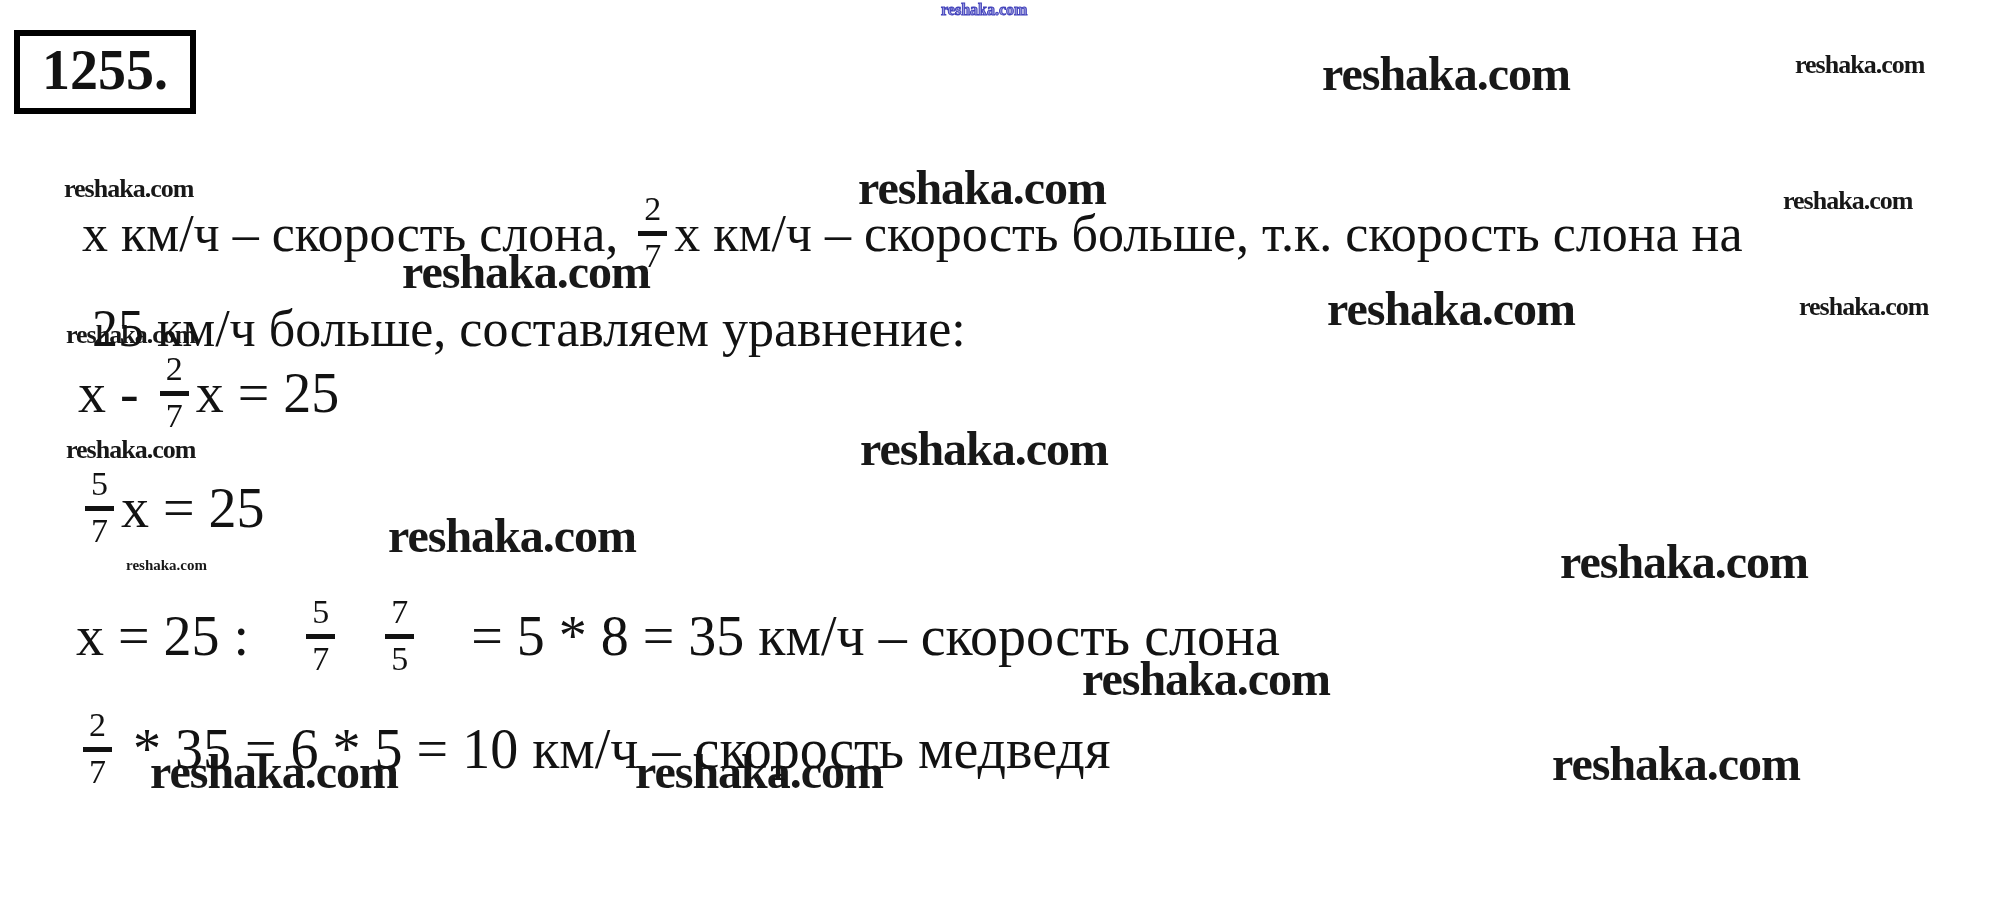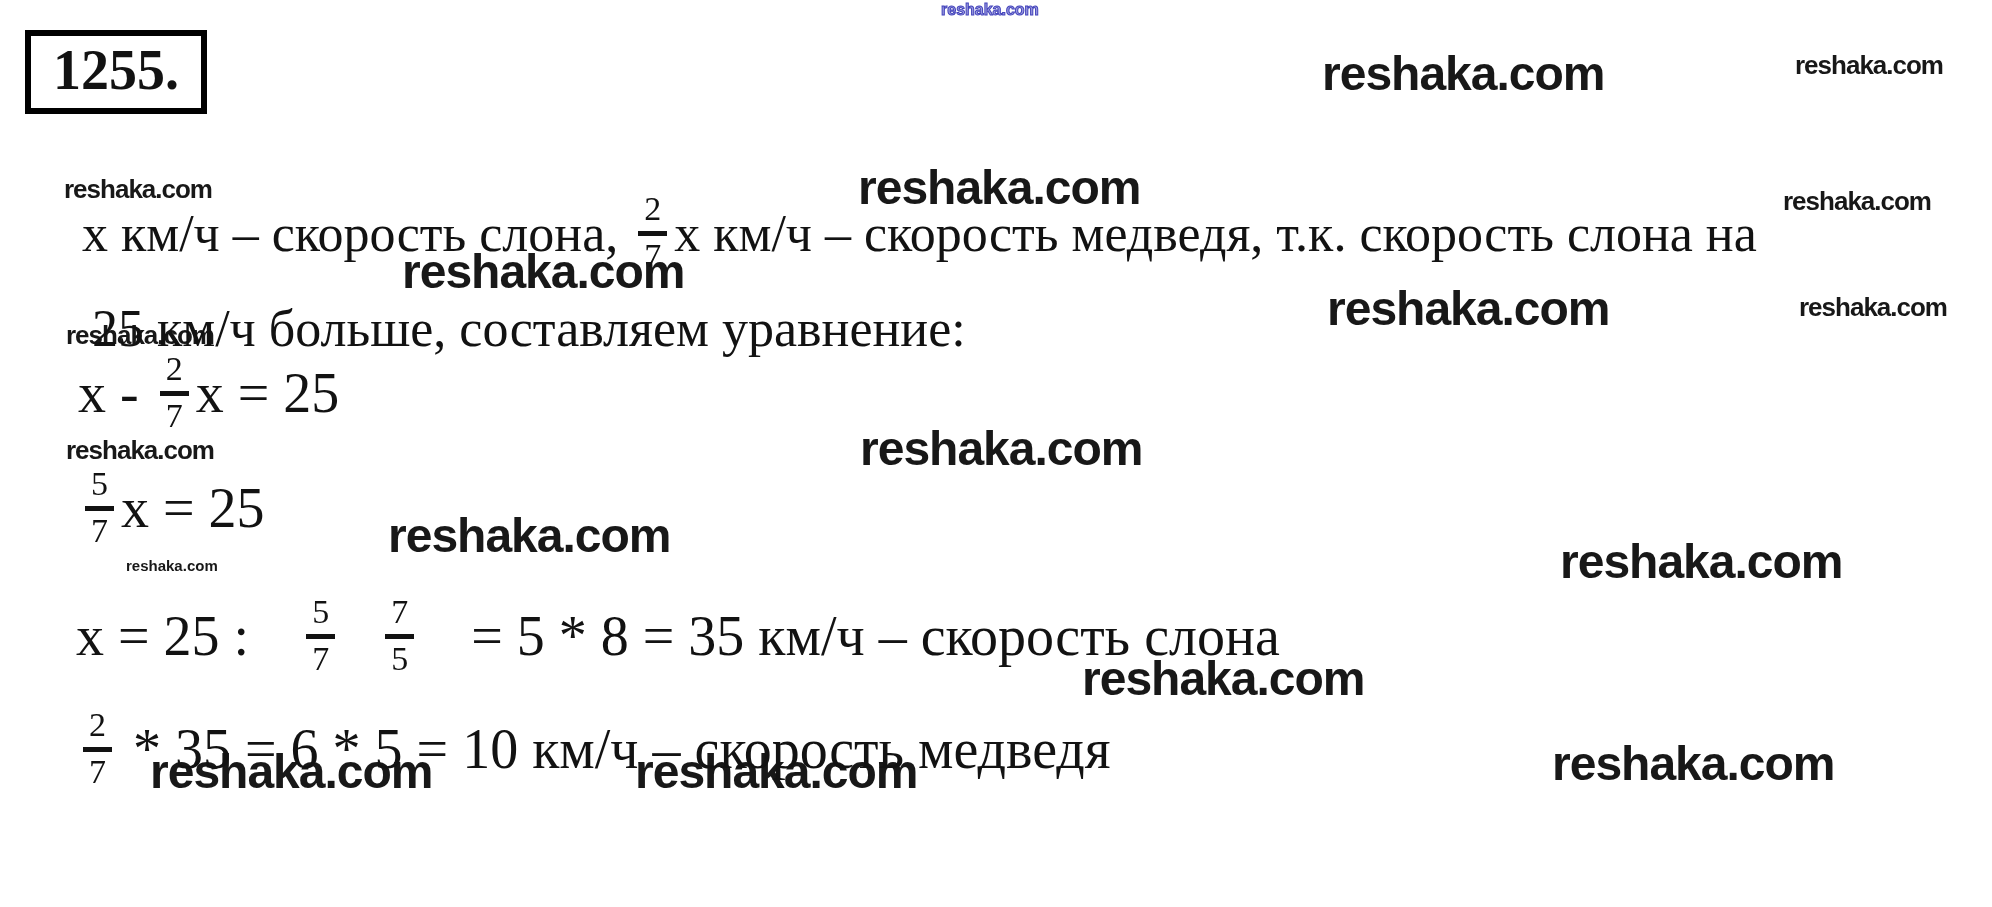--- a/index.html
+++ b/index.html
@@ -1,38 +1,38 @@
 <!DOCTYPE html>
 <html><head>
 <meta charset="utf-8">
 <style>
   html,body { margin:0; padding:0; background:#ffffff; }
   .doc {
     position:relative; width:1992px; height:907px; background:#ffffff;
     overflow:hidden; font-family:"Liberation Serif", serif; color:#121212;
   }
   .numbox {
-    position:absolute; left:25px; top:30px;
+    position:absolute; left:14px; top:30px;
     border:6px solid #000000; padding:2px 22px 6px 22px;
     font-family:"Liberation Serif", serif; font-weight:bold; font-size:56px;
     color:#121212; background:#ffffff;
   }
   .line {
     position:absolute; white-space:pre; font-size:52px; color:#121212;
     display:flex; align-items:center;
   }
   .eq { font-size:56px; }
   .frac {
     display:inline-flex; flex-direction:column; align-items:center;
     font-size:34px; line-height:1.08; margin:0 7px; vertical-align:middle;
   }
   .frac .num { padding:0 6px 3px 6px; border-bottom:5px solid #121212; }
   .frac .den { padding-top:2px; }
   .wm {
-    position:absolute; font-family:Liberation Sans, sans-serif;
+    position:absolute; font-family:Liberation Serif, serif;
     font-weight:bold; letter-spacing:-1px; color:#181818; white-space:nowrap;
     line-height:1;
   }
   .wm.big   { font-size:48px; }
   .wm.small { font-size:26px; }
   .wm.tiny  { font-size:15px; letter-spacing:0; }
   .wm.blue  {
     font-size:16px; letter-spacing:0; color:#9a9ade;
     -webkit-text-stroke:1px #4343bb;
   }
@@ -70,21 +70,21 @@
   <div class="wm big" style="left:1552px; top:740px;">reshaka.com</div>
   <div class="wm big" style="left:150px;  top:748px;">reshaka.com</div>
   <div class="wm big" style="left:635px;  top:748px;">reshaka.com</div>
 
   <div class="line" style="left:82px; top:185px; height:96px;">
     <span>х км/ч – скорость слона, </span>
     <span class="frac">
       <span class="num">2</span>
       <span class="den">7</span>
     </span>
-    <span>х км/ч – скорость медведя, т.к. скорость слона на</span>
+    <span>х км/ч – скорость больше, т.к. скорость слона на</span>
   </div>
 
   <div class="line" style="left:92px; top:272px; height:66px;margin-top:23px;">
     <span>25 км/ч больше, составляем уравнение:</span>
   </div>
 
   <div class="line eq" style="left:78px; top:345px; height:96px;">
     <span>х - </span>
     <span class="frac">
       <span class="num">2</span>

